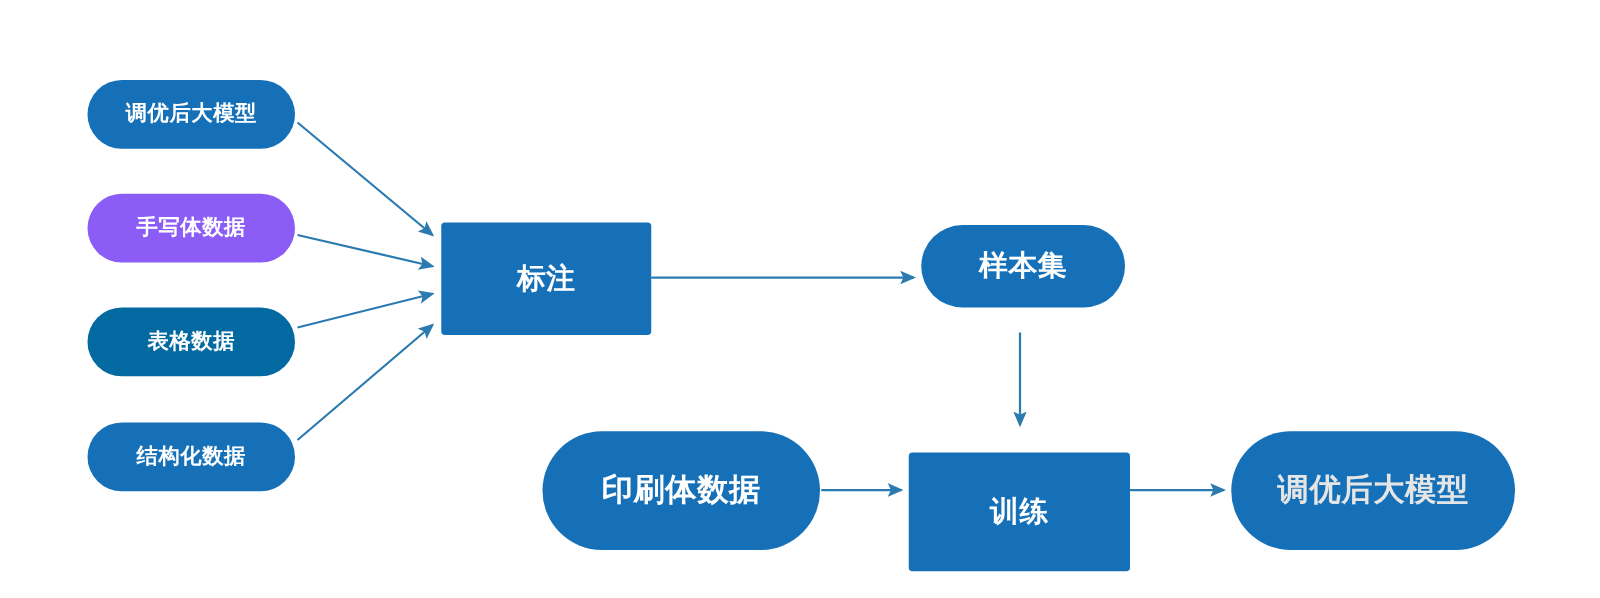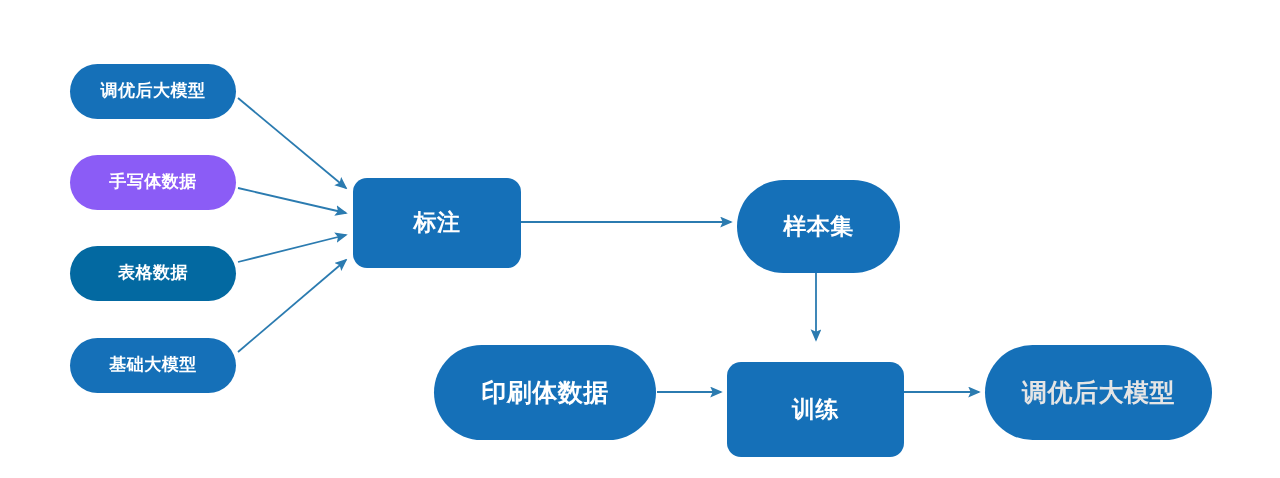--- a/index.html
+++ b/index.html
@@ -34,21 +34,21 @@
     text-align: center;
     line-height: 1.1;
     letter-spacing: 0.5px;
     user-select: none;
     z-index: 2;
   }
   .node-pill {
     border-radius: 999px;
   }
   .node-rect {
-    border-radius: 14px;
+    border-radius: 3px;
   }
   .node-label {
     display: block;
     font-weight: bold;
     white-space: nowrap;
   }
   .size-sm .node-label { font-size: 17px; }
   .size-md .node-label { font-size: 23px; }
   .size-lg .node-label { font-size: 25px; }
 </style>
@@ -79,26 +79,26 @@
       <div class="node node-pill size-sm" style="left: 70px; top: 64px; width: 166px; height: 55px; background: rgb(21, 112, 184); color: rgb(255, 255, 255);">
         <span class="node-label">调优后大模型</span>
       </div>
       <div class="node node-pill size-sm" style="left: 70px; top: 155px; width: 166px; height: 55px; background: #8b5cf6; color: rgb(255, 255, 255);">
         <span class="node-label">手写体数据</span>
       </div>
       <div class="node node-pill size-sm" style="left: 70px; top: 246px; width: 166px; height: 55px; background: #0369a1; color: rgb(255, 255, 255);">
         <span class="node-label">表格数据</span>
       </div>
       <div class="node node-pill size-sm" style="left: 70px; top: 338px; width: 166px; height: 55px; background: rgb(21, 112, 184); color: rgb(255, 255, 255);">
-        <span class="node-label">基础大模型</span>
+        <span class="node-label">结构化数据</span>
       </div>
       <div class="node node-rect size-md" style="left: 353px; top: 178px; width: 168px; height: 90px; background: rgb(21, 112, 184); color: rgb(255, 255, 255);">
         <span class="node-label">标注</span>
       </div>
-      <div class="node node-pill size-md" style="left: 737px; top: 180px; width: 163px; height: 93px; background: rgb(21, 112, 184); color: rgb(255, 255, 255);">
+      <div class="node node-pill size-md" style="left: 737px; top: 180px; width: 163px; height: 66px; background: rgb(21, 112, 184); color: rgb(255, 255, 255);">
         <span class="node-label">样本集</span>
       </div>
       <div class="node node-pill size-lg" style="left: 434px; top: 345px; width: 222px; height: 95px; background: rgb(21, 112, 184); color: rgb(255, 255, 255);">
         <span class="node-label">印刷体数据</span>
       </div>
       <div class="node node-rect size-md" style="left: 727px; top: 345px; width: 177px; height: 95px; background: rgb(21, 112, 184); color: rgb(255, 255, 255); margin-top: 17px;">
         <span class="node-label">训练</span>
       </div>
       <div class="node node-pill size-lg" style="left: 985px; top: 345px; width: 227px; height: 95px; background: rgb(21, 112, 184); color: #e5e5e5;">
         <span class="node-label">调优后大模型</span>

